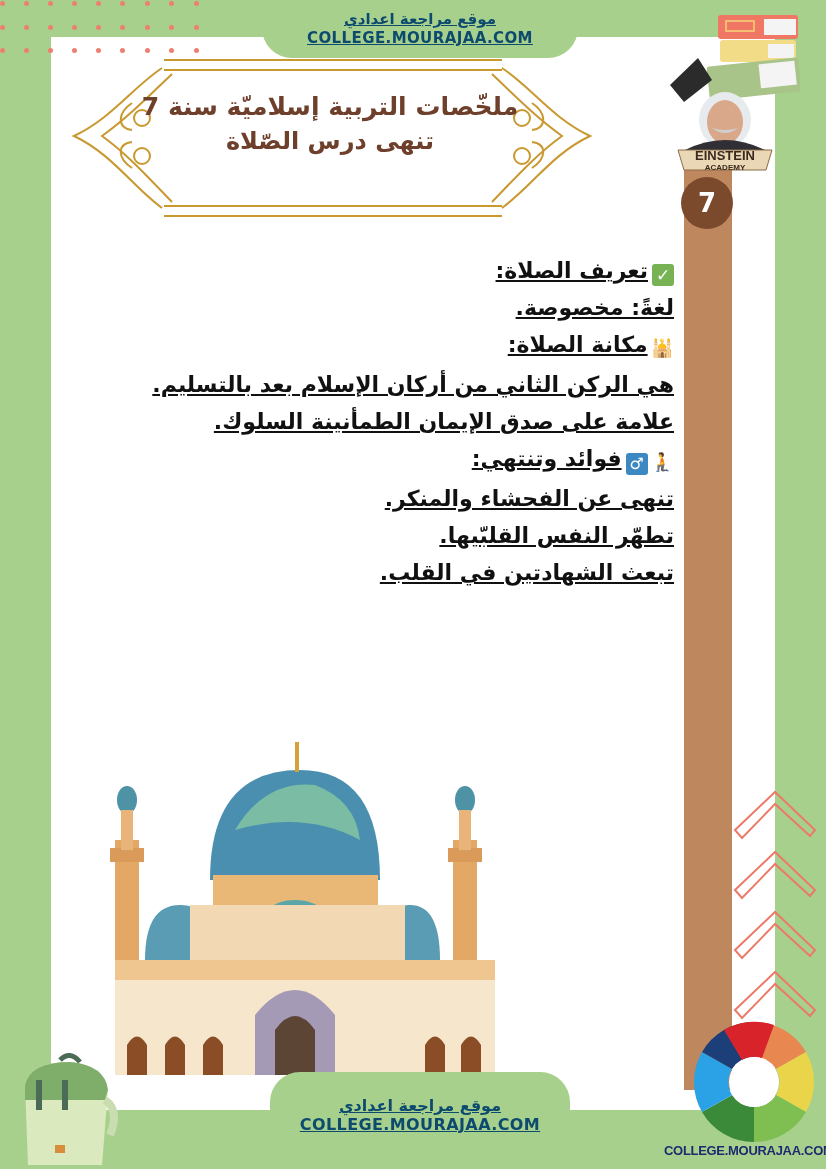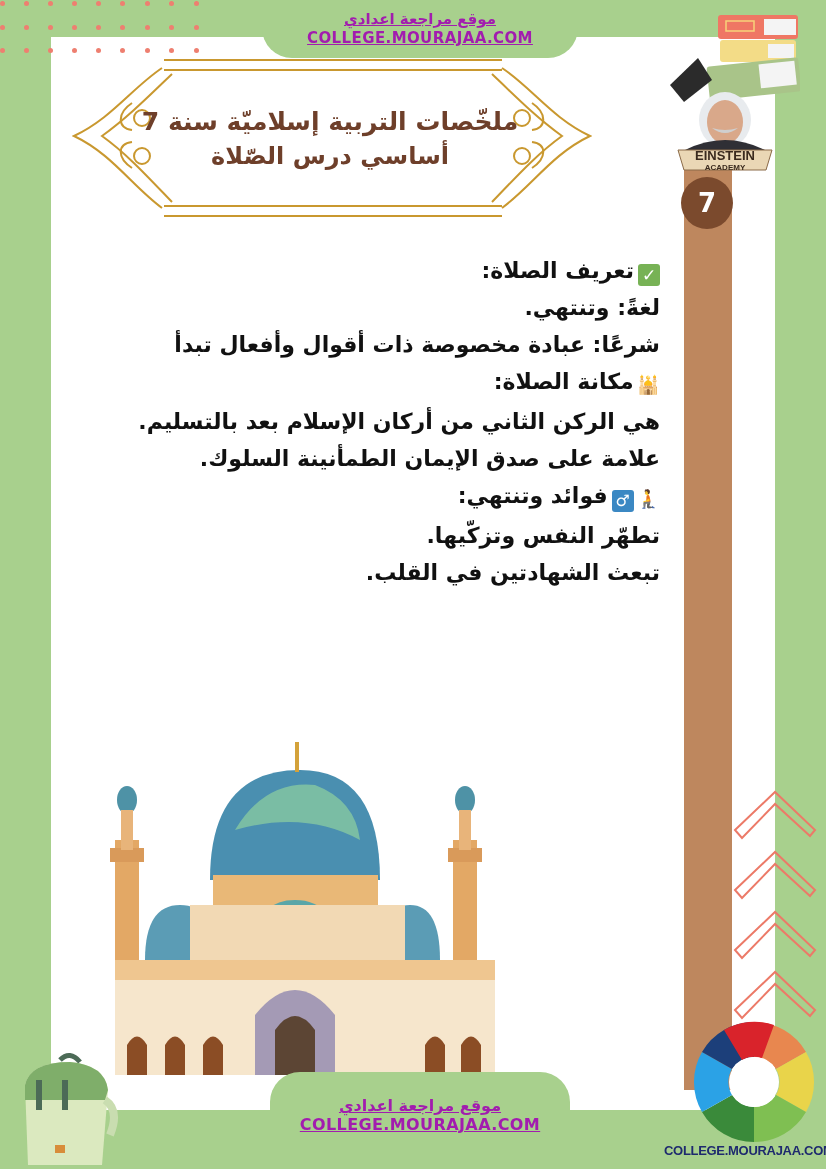--- a/index.html
+++ b/index.html
@@ -5,34 +5,34 @@
   html,body{margin:0;padding:0;}
   body{width:826px;height:1169px;position:relative;overflow:hidden;background:#ffffff;font-family:"DejaVu Sans",sans-serif;}
   .abs{position:absolute;}
   .green{background:#a8d08d;}
   #top-band{left:0;top:0;width:826px;height:37px;}
   #left-bar{left:0;top:0;width:51px;height:1110px;}
   #right-bar{left:775px;top:0;width:51px;height:1169px;}
   #bottom-band{left:0;top:1110px;width:826px;height:59px;}
   .dots{left:0;top:0;width:200px;height:55px;}
   .dot{position:absolute;width:5px;height:5px;border-radius:50%;background:#ee7f70;}
-  .site-badge{background:#a8d08d;border-radius:28px;color:#a21caf;text-align:center;font-weight:bold;line-height:19px;}
+  .site-badge{background:#a8d08d;border-radius:28px;color:#0c4a6e;text-align:center;font-weight:bold;line-height:19px;}
   #site-top{left:262px;top:0;width:316px;height:58px;border-radius:0 0 30px 30px;}
   #site-bottom{left:270px;top:1072px;width:300px;height:97px;border-radius:30px 30px 0 0;}
   .site-badge .ar{font-size:15px;text-decoration:underline;padding-top:10px;display:block;}
   .site-badge .en{font-size:15px;text-decoration:underline;letter-spacing:0.4px;display:block;}
   #site-bottom .ar{padding-top:24px;font-size:16px;}
   #site-bottom .en{font-size:16px;}
   #brown-bar{left:684px;top:170px;width:48px;height:920px;background:#be875e;}
   #num-circle{left:681px;top:177px;width:52px;height:52px;border-radius:50%;background:#7b4a2d;color:#fff;font-weight:bold;font-size:26px;text-align:center;line-height:52px;}
   #title-frame{left:72px;top:58px;width:520px;height:160px;}
-  #title-box{left:100px;top:67px;width:460px;height:155px;text-align:center;color:#6e3f2a;font-weight:bold;direction:rtl;}
+  #title-box{left:100px;top:52px;width:460px;height:155px;text-align:center;color:#6e3f2a;font-weight:bold;direction:rtl;}
   #title-box .l1{font-size:25px;margin-top:40px;display:block;}
   #title-box .l2{font-size:24px;margin-top:6px;display:block;}
-  #content{right:166px;top:252px;width:600px;direction:rtl;text-align:right;color:#111;font-weight:bold;font-size:22px;line-height:37px;}
+  #content{right:152px;top:252px;width:600px;direction:rtl;text-align:right;color:#111;font-weight:bold;font-size:22px;line-height:37px;text-decoration:underline;}
   .line{display:block;white-space:nowrap;}
   .emoji-check{display:inline-block;width:22px;height:22px;background:#77b255;border-radius:3px;color:#fff;font-size:17px;line-height:22px;text-align:center;vertical-align:-3px;margin-left:4px;}
   .emoji-male{display:inline-block;width:22px;height:22px;background:#3b88c3;border-radius:3px;color:#fff;font-size:16px;line-height:22px;text-align:center;vertical-align:-3px;margin-left:4px;}
   .emoji-small{display:inline-block;font-size:18px;vertical-align:-2px;margin-left:4px;}
   #einstein{left:660px;top:10px;width:140px;height:170px;}
   #logo{left:692px;top:1020px;width:124px;height:124px;}
   #logo-text{left:664px;top:1143px;width:160px;text-align:center;font-family:"Liberation Sans",sans-serif;font-weight:bold;font-size:13px;color:#1e2a6e;letter-spacing:-0.3px;}
   #chevrons{left:730px;top:790px;width:90px;height:240px;}
   #mosque{left:105px;top:740px;width:400px;height:335px;}
   #backpack{left:10px;top:1050px;width:110px;height:119px;}
@@ -114,32 +114,32 @@
       <circle cx="70" cy="98" r="8"></circle>
     <path d="M430 10 C460 30, 480 60, 518 78 C480 96, 460 128, 430 150"></path>
     <path d="M420 16 C445 40, 465 60, 490 78 C465 96, 445 118, 420 144"></path>
     <path d="M460 45 C475 55, 475 70, 460 72 M460 110 C475 100, 475 86, 460 84"></path>
     <circle cx="450" cy="60" r="8"></circle>
       <circle cx="450" cy="98" r="8"></circle>
   </g>
 </svg>
 <div id="title-box" class="abs">
   <span class="l1">ملخّصات التربية إسلاميّة سنة 7</span>
-  <span class="l2">أساسي درس الصّلاة</span>
+  <span class="l2">تنهى درس الصّلاة</span>
 </div>
 
 <div id="content" class="abs">
   <span class="line"><span class="emoji-check">✓</span><span>تعريف الصلاة:</span></span>
-  <span class="line">لغةً: وتنتهي.</span>
-  <span class="line">شرعًا: عبادة مخصوصة ذات أقوال وأفعال تبدأ</span>
+  <span class="line">لغةً: مخصوصة.</span>
   <span class="line"><span class="emoji-small">🕌</span><span>مكانة الصلاة:</span></span>
   <span class="line">هي الركن الثاني من أركان الإسلام بعد بالتسليم.</span>
   <span class="line">علامة على صدق الإيمان الطمأنينة السلوك.</span>
   <span class="line"><span class="emoji-small">🧎</span><span class="emoji-male">♂</span><span>فوائد وتنتهي:</span></span>
-  <span class="line">تطهّر النفس وتزكّيها.</span>
+  <span class="line">تنهى عن الفحشاء والمنكر.</span>
+  <span class="line">تطهّر النفس القلبّيها.</span>
   <span class="line">تبعث الشهادتين في القلب.</span>
 </div>
 
 <svg id="chevrons" class="abs" viewBox="0 0 90 240">
   <g fill="none" stroke="#ec7a68" stroke-width="2">
     <path d="M5 40 L45 2 L85 40 L80 46 L45 14 L12 48Z"></path>
     <path d="M5 100 L45 62 L85 100 L80 106 L45 74 L12 108Z"></path>
     <path d="M5 160 L45 122 L85 160 L80 166 L45 134 L12 168Z"></path>
     <path d="M5 220 L45 182 L85 220 L80 226 L45 194 L12 228Z"></path>
   </g>

